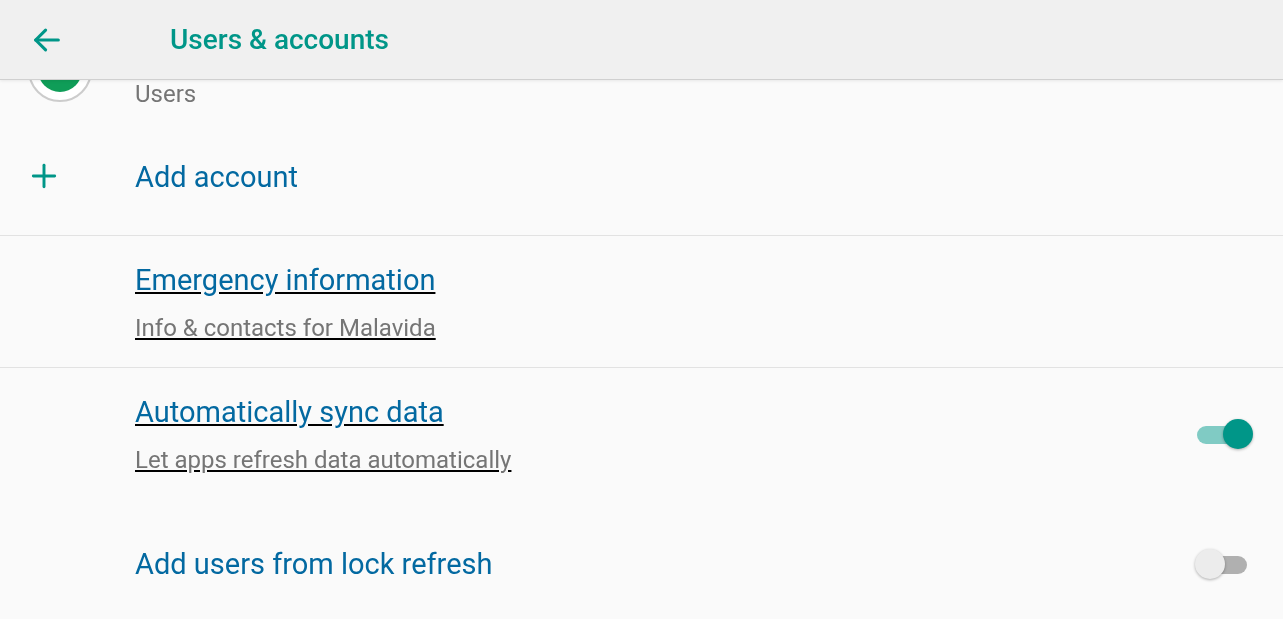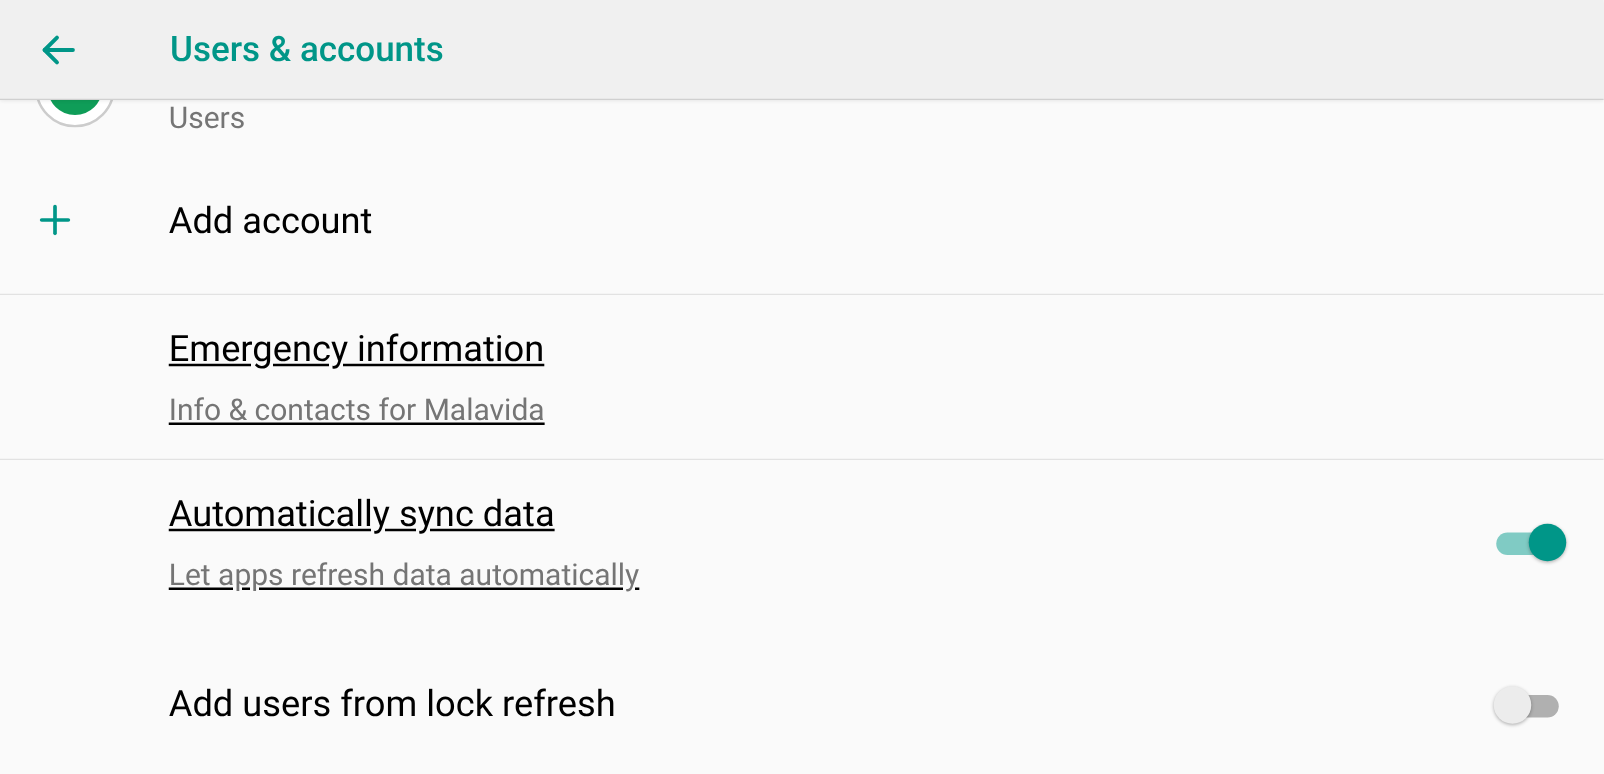--- a/index.html
+++ b/index.html
@@ -17,20 +17,21 @@
     .header {
       height: 80px;
       background: #f0f0f0;
       display: flex;
       align-items: center;
       padding-left: 30px;
       border-bottom: 1px solid #d0d0d0;
       box-shadow: 0 1px 3px rgba(0,0,0,0.08);
       position: relative;
       z-index: 2;
+      gap: 34px;
     }
     .back-arrow {
       color: #009688;
       cursor: pointer;
       display: flex;
       align-items: center;
       justify-content: center;
     }
     .back-arrow svg {
       width: 34px;
@@ -59,21 +60,21 @@
       justify-content: flex-start;
       padding-left: 28px;
       flex-shrink: 0;
     }
     .list-item-text-col {
       flex: 1;
       padding-right: 20px;
     }
     .list-item-title {
       font-size: 29px;
-      color: #000000;
+      color: #0369a1;
       font-weight: 400;
       line-height: 1.35;
     }
     .list-item-subtitle {
       font-size: 24px;
       color: #757575;
       font-weight: 400;
       margin-top: 14px;
     }
     .list-item-action {

